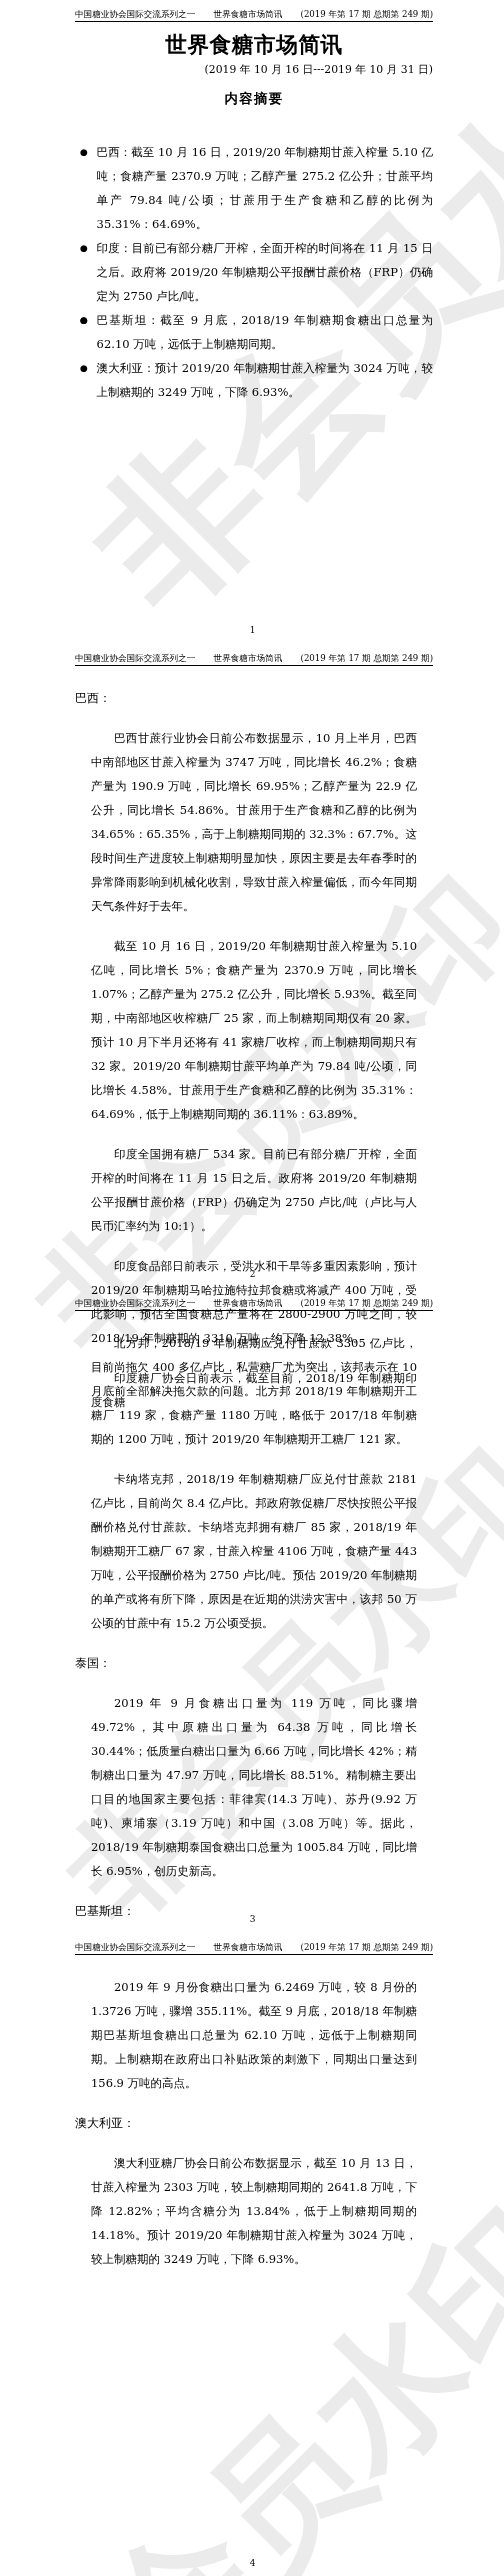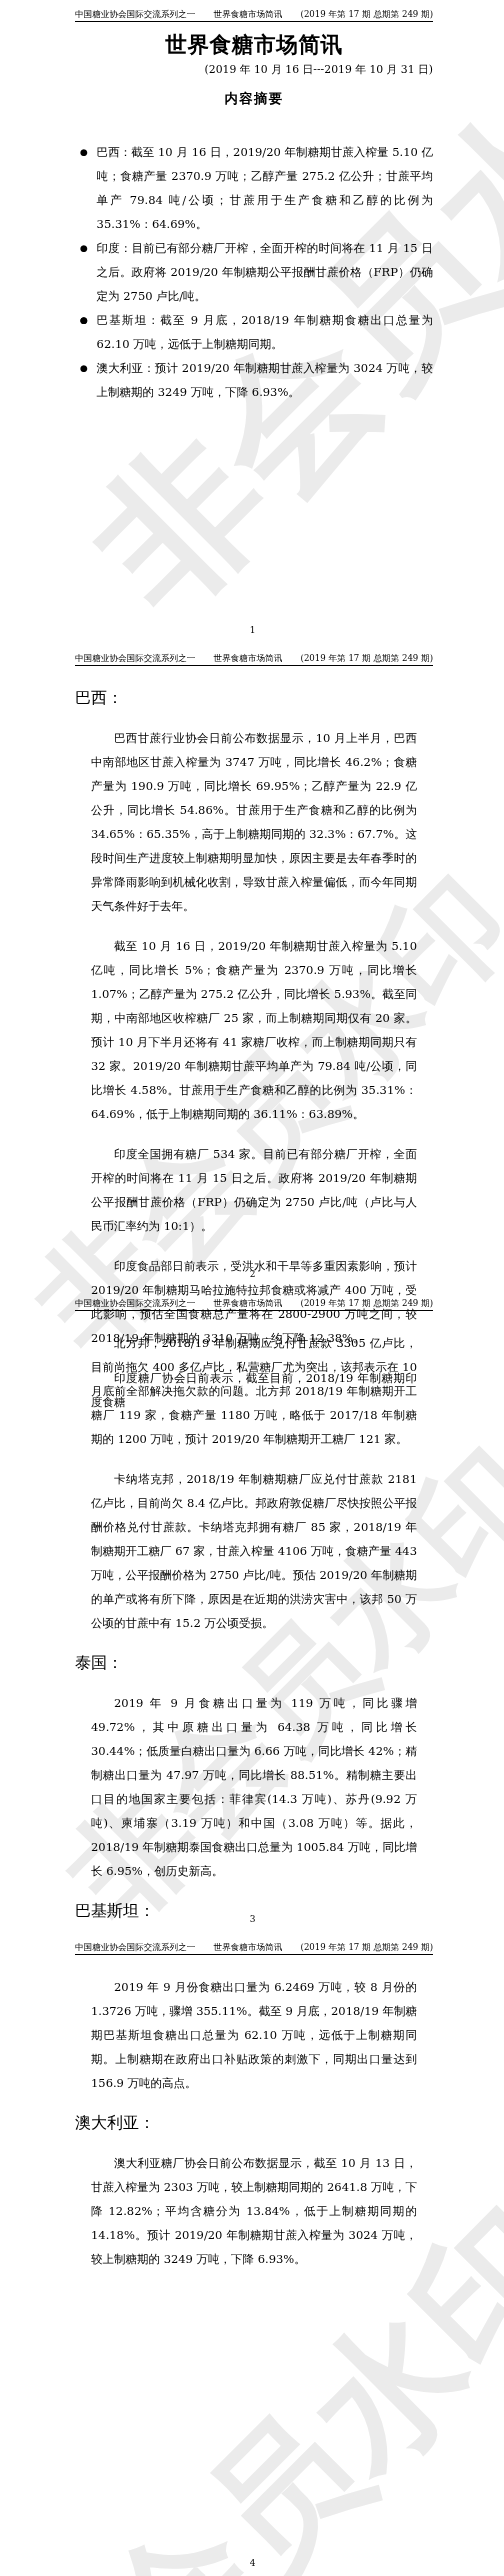--- a/index.html
+++ b/index.html
@@ -57,21 +57,21 @@
 
   .body { margin-top:20.4px; }
   .para {
     margin:16px;
     font-size:11.5px; line-height:24px;
     text-align:justify; text-justify:inter-ideograph;
   }
   .indent { text-indent:2em; }
   .section-heading {
     margin:0;
-    font-size:16px; line-height:24px;
+    font-size:12px; line-height:24px;
     font-weight:normal;
   }
 
   .pagenum {
     position:absolute; top:625px; left:0; right:0;
     text-align:center; font-size:9px; line-height:11.5px;
   }
 </style>
 </head>
 <body>
@@ -164,21 +164,21 @@
   <div class="page p4">
     <div class="page-inner">
       <div class="pheader">
         <div class="pheader-row">
           <span class="ph-left">中国糖业协会国际交流系列之一</span>
           <span class="ph-center">世界食糖市场简讯</span>
           <span class="ph-right">(2019 年第 17 期 总期第 249 期)</span>
         </div>
       </div>
       <div class="body">
-        <p class="para indent">2019 年 9 月份食糖出口量为 6.2469 万吨，较 8 月份的 1.3726 万吨，骤增 355.11%。截至 9 月底，2018/19 年制糖期巴基斯坦食糖出口总量为 62.10 万吨，远低于上制糖期同期。上制糖期在政府出口补贴政策的刺激下，同期出口量达到 156.9 万吨的高点。</p>
+        <p class="para indent">2019 年 9 月份食糖出口量为 6.2469 万吨，较 8 月份的 1.3726 万吨，骤增 355.11%。截至 9 月底，2018/18 年制糖期巴基斯坦食糖出口总量为 62.10 万吨，远低于上制糖期同期。上制糖期在政府出口补贴政策的刺激下，同期出口量达到 156.9 万吨的高点。</p>
         <h3 class="section-heading">澳大利亚：</h3>
         <p class="para indent">澳大利亚糖厂协会日前公布数据显示，截至 10 月 13 日，甘蔗入榨量为 2303 万吨，较上制糖期同期的 2641.8 万吨，下降 12.82%；平均含糖分为 13.84%，低于上制糖期同期的 14.18%。预计 2019/20 年制糖期甘蔗入榨量为 3024 万吨，较上制糖期的 3249 万吨，下降 6.93%。</p>
       </div>
     </div>
     <div class="pagenum">4</div>
   </div>
 
 </div>
 
 

